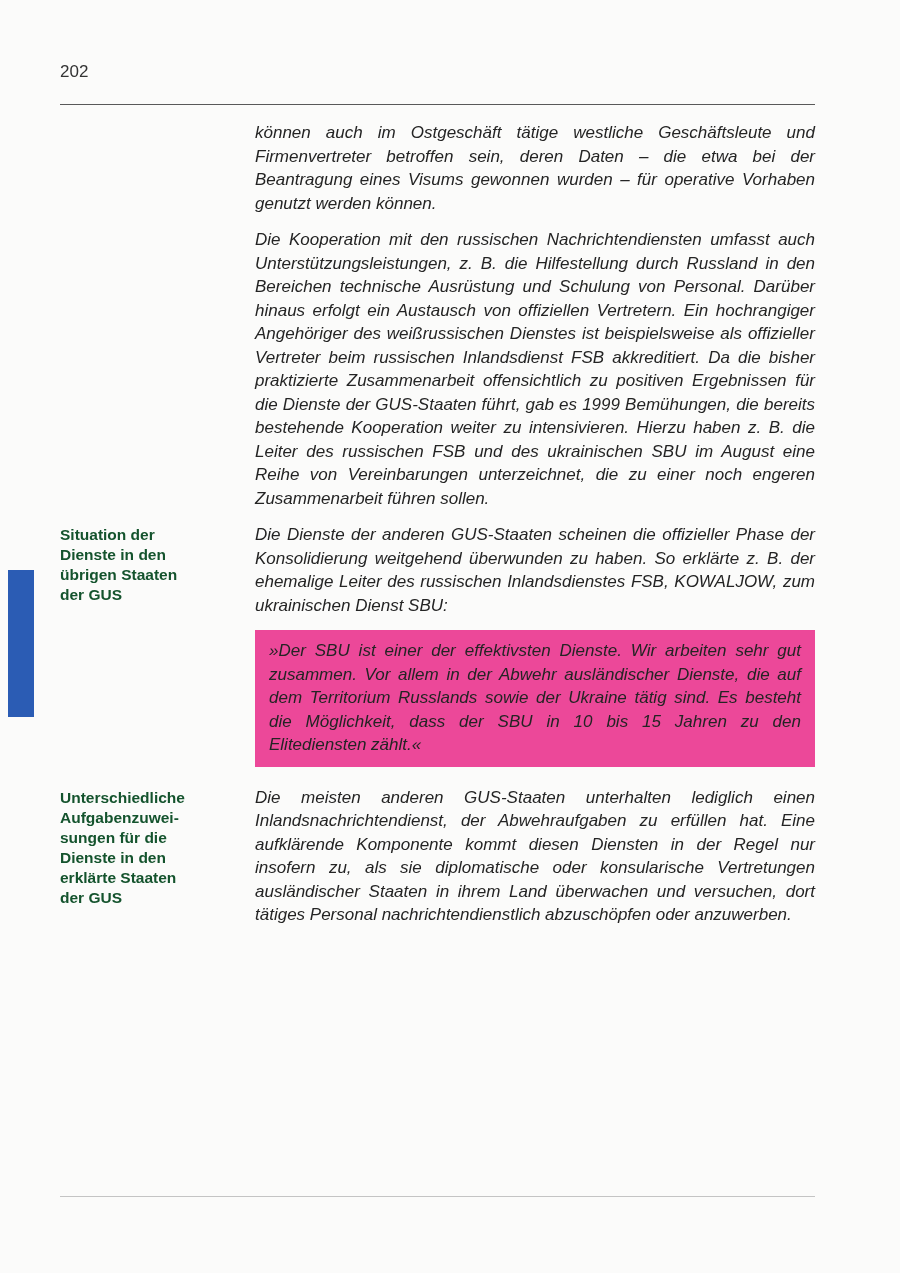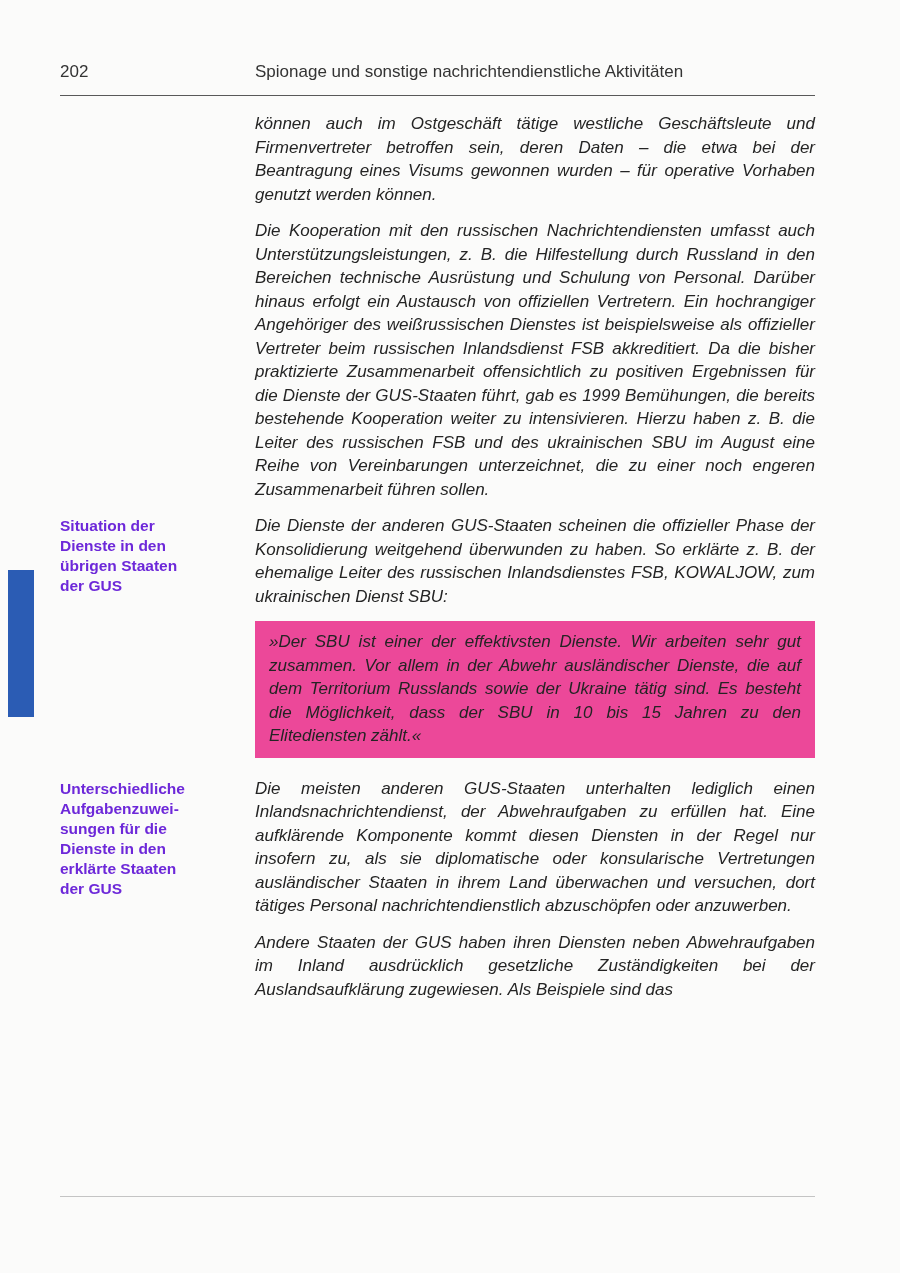--- a/index.html
+++ b/index.html
@@ -15,30 +15,30 @@
   .page {
     position: relative;
     width: 900px;
     height: 1273px;
     padding: 62px 85px 0 60px;
   }
   .header {
     display: grid;
     grid-template-columns: 195px 1fr;
     align-items: baseline;
-    padding-bottom: 13px;
+    padding-bottom: 22px;
     border-bottom: 1.5px solid #595959;
   }
   .page-number { font-size: 17px; color: #333; }
   .header-title { font-size: 17px; color: #333; }
   .content { padding-top: 16px; }
   .row { display: grid; grid-template-columns: 195px 1fr; }
   .sidebar-cell { padding-right: 24px; }
   .sidebar-heading {
-    color: #6d28d9;
+    color: #14532d;
     font-weight: bold;
     font-size: 15.5px;
     line-height: 20px;
     white-space: pre-line;
     padding-top: 2px;
   }
   .main-cell p {
     font-size: 17px;
     line-height: 23.5px;
     text-align: justify;
@@ -69,21 +69,20 @@
     background: #c4c4c4;
   }
 </style>
 </head>
 <body>
 
 <div class="page">
 
   <div class="header">
     <div class="page-number">202</div>
-    <div class="header-title">Spionage und sonstige nachrichtendienstliche Aktivitäten</div>
   </div>
 
   <div class="content">
 
     <div class="row">
       <div class="sidebar-cell"></div>
       <div class="main-cell">
         <p>können auch im Ostgeschäft tätige westliche Geschäftsleute und Firmenvertreter betroffen sein, deren Daten – die etwa bei der Beantragung eines Visums gewonnen wurden – für operative Vorhaben genutzt werden können.</p>
         <p>Die Kooperation mit den russischen Nachrichtendiensten umfasst auch Unterstützungsleistungen, z. B. die Hilfestellung durch Russland in den Bereichen technische Ausrüstung und Schulung von Personal. Darüber hinaus erfolgt ein Austausch von offiziellen Vertretern. Ein hochrangiger Angehöriger des weißrussischen Dienstes ist beispielsweise als offizieller Vertreter beim russischen Inlandsdienst FSB akkreditiert. Da die bisher praktizierte Zusammenarbeit offensichtlich zu positiven Ergebnissen für die Dienste der GUS-Staaten führt, gab es 1999 Bemühungen, die bereits bestehende Kooperation weiter zu intensivieren. Hierzu haben z. B. die Leiter des russischen FSB und des ukrainischen SBU im August eine Reihe von Vereinbarungen unterzeichnet, die zu einer noch engeren Zusammenarbeit führen sollen.</p>
       </div>
@@ -108,21 +107,20 @@
       <div class="sidebar-cell">
         <div class="sidebar-heading">Unterschiedliche
 Aufgabenzuwei-
 sungen für die
 Dienste in den
 erklärte Staaten
 der GUS</div>
       </div>
       <div class="main-cell">
         <p>Die meisten anderen GUS-Staaten unterhalten lediglich einen Inlandsnachrichtendienst, der Abwehraufgaben zu erfüllen hat. Eine aufklärende Komponente kommt diesen Diensten in der Regel nur insofern zu, als sie diplomatische oder konsularische Vertretungen ausländischer Staaten in ihrem Land überwachen und versuchen, dort tätiges Personal nachrichtendienstlich abzuschöpfen oder anzuwerben.</p>
-        <p>Andere Staaten der GUS haben ihren Diensten neben Abwehraufgaben im Inland ausdrücklich gesetzliche Zuständigkeiten bei der Auslandsaufklärung zugewiesen. Als Beispiele sind das</p>
       </div>
     </div>
 
   </div>
 
   <div class="marker-bar"></div>
   <div class="bottom-rule"></div>
 
 </div>
 

